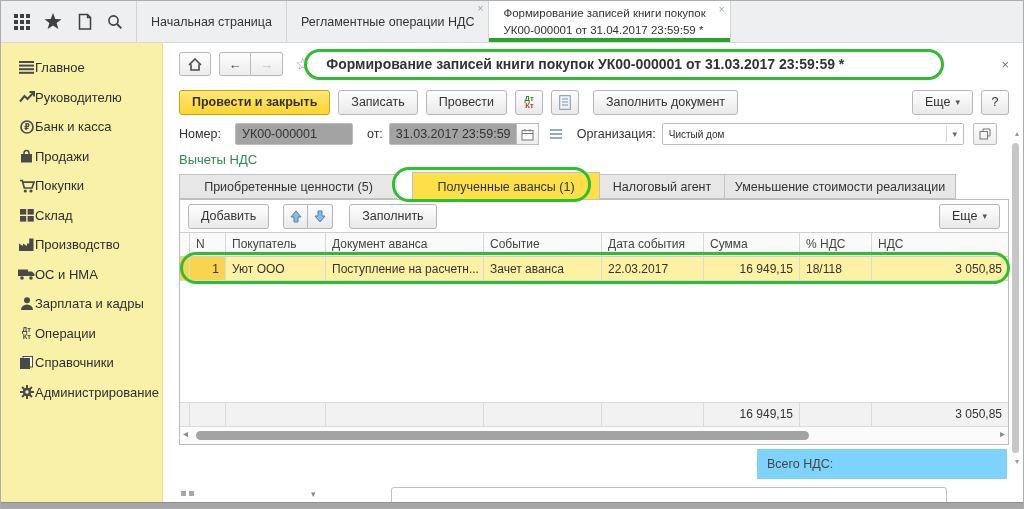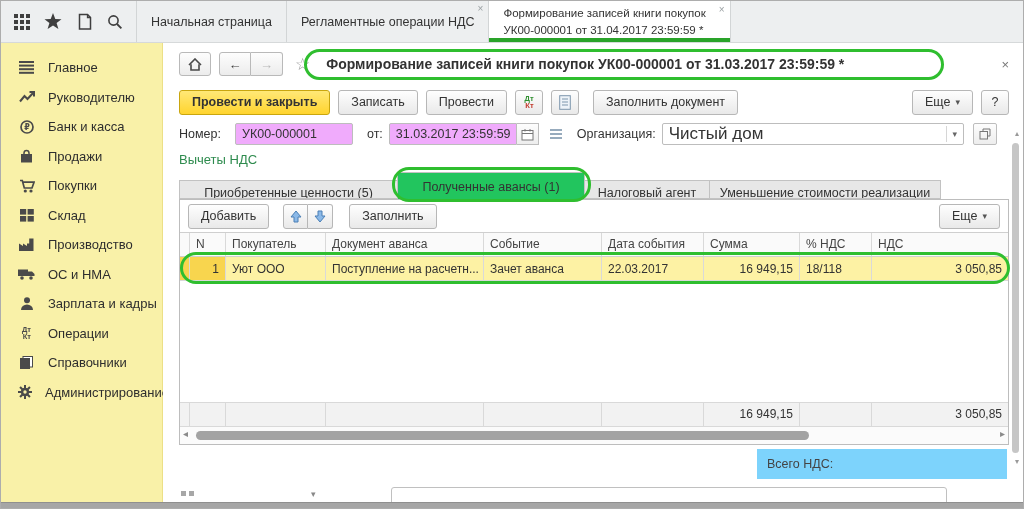--- a/index.html
+++ b/index.html
@@ -14,21 +14,21 @@
   .tab{position:relative;display:flex;align-items:center;padding:0 14px;border-left:1px solid #d2d5d6;
     font-size:12.5px;color:#333;cursor:pointer;box-sizing:border-box;}
   .tab:last-child{border-right:1px solid #d2d5d6;}
   .tab.active{background:#fff;}
   .tab.two-line{font-size:11.5px;line-height:1.4;padding-right:24px;}
   .tab-close{position:absolute;top:2px;right:5px;font-size:10px;color:#9aa0a3;cursor:pointer;}
   .tab-green{position:absolute;left:0;right:0;bottom:0;height:4px;background:#2aa32a;}
   
   .sidebar{position:absolute;left:0;top:42px;width:162px;bottom:6px;background:#f9f1a8;
     border-right:1px solid #ece087;padding-top:10px;box-sizing:border-box;}
-  .side-item{display:flex;align-items:center;height:29.5px;padding-left:17px;gap:13px;font-size:13px;color:#2e2e2e;cursor:pointer;}
+  .side-item{display:flex;align-items:center;height:29.5px;padding-left:17px;font-size:13px;color:#2e2e2e;cursor:pointer;}
   .side-icon{width:17px;display:flex;justify-content:center;align-items:center;}
   .dtkt{display:inline-flex;flex-direction:column;font-size:7.5px;font-weight:bold;line-height:7px;}
   .dtkt i{font-style:normal;}
   .dtkt .dt{color:#2f8f2f;align-self:flex-start;}
   .dtkt .kt{color:#c0392b;align-self:flex-end;}
   .side-icon .dt,.side-icon .kt{color:#4a4a4a;}
   
   .main{position:absolute;left:162px;top:42px;right:0;bottom:6px;background:#fff;}
   .chrome-row{height:42px;display:flex;align-items:center;padding:0 8px 0 16px;}
   .nav-btn{height:24px;border:1px solid #b9b9b9;border-radius:3px;background:linear-gradient(#fdfdfd,#ececec);
@@ -43,38 +43,38 @@
   .toolbar-row{height:34px;display:flex;align-items:center;gap:8px;padding:0 14px 0 16px;}
   .btn{height:25px;line-height:23px;padding:0 12px;border:1px solid #b7b7b7;border-radius:3px;
     background:linear-gradient(#fefefe,#e9e9e9);font-size:12.5px;color:#333;cursor:pointer;
     display:inline-flex;align-items:center;gap:5px;box-sizing:border-box;white-space:nowrap;}
   .btn.primary{background:linear-gradient(#ffe877,#ffd42e);border-color:#c9a60f;font-weight:bold;}
   .btn.iconbtn{width:28px;padding:0;justify-content:center;}
   .caret{font-size:9px;color:#555;}
   .right-group{margin-left:auto;display:flex;gap:8px;}
   .fields-row{height:30px;display:flex;align-items:center;gap:6px;padding:0 26px 0 16px;font-size:12.5px;color:#333;}
   .input{height:22px;border:1px solid #bdbdbd;border-radius:2px;padding:0 6px;font-size:12.5px;color:#333;
-    box-sizing:border-box;background:#f0abfc;font-family:inherit;}
+    box-sizing:border-box;background:#a3a3a3;font-family:inherit;}
   .fgroup{display:flex;}
   .cal-btn{width:22px;height:22px;border:1px solid #bdbdbd;border-left:none;background:linear-gradient(#fdfdfd,#ededed);
     display:flex;align-items:center;justify-content:center;cursor:pointer;box-sizing:border-box;}
   .flat-icon{width:22px;height:22px;display:flex;align-items:center;justify-content:center;cursor:pointer;}
   .combo{flex:1;height:22px;border:1px solid #bdbdbd;border-radius:2px;display:flex;align-items:center;
     padding:0 4px 0 6px;box-sizing:border-box;cursor:pointer;background:#fff;}
-  .combo-text{flex:1;font-size:17px;}
+  .combo-text{flex:1;font-size:10px;}
   .combo-caret{font-size:9px;color:#666;border-left:1px solid #d6d6d6;padding:3px 2px 3px 5px;}
   .open-btn{width:24px;height:22px;border:1px solid #bdbdbd;border-radius:2px;margin-left:3px;
     background:linear-gradient(#fdfdfd,#ededed);display:flex;align-items:center;justify-content:center;cursor:pointer;box-sizing:border-box;}
   .section-link{height:22px;line-height:22px;padding:0 16px;font-size:13px;color:#2e8b4e;cursor:pointer;}
   .doc-tabs{height:28px;display:flex;align-items:flex-end;padding:0 0 0 16px;}
-  .dtab{height:19px;line-height:25px;text-align:center;background:#e7e7e7;border:1px solid #c2c2c2;border-right:none;
+  .dtab{height:25px;line-height:25px;text-align:center;background:#e7e7e7;border:1px solid #c2c2c2;border-right:none;
     font-size:12.5px;color:#333;cursor:pointer;box-sizing:border-box;overflow:hidden;white-space:nowrap;}
   .dtab.last{border-right:1px solid #c2c2c2;}
-  .dtab.active{background:#22c55e;height:28px;line-height:28px;margin-bottom:-1px;position:relative;z-index:2;
-    border-right:1px solid #c2c2c2;}
+  .dtab.active{background:#fde047;height:28px;line-height:28px;margin-bottom:-1px;position:relative;z-index:2;
+    border-right:1px solid #c2c2c2;margin-left:15px;}
   .dtab.after-active{border-left:none;}
   .table-panel{margin-left:16px;width:830px;height:246px;border:1px solid #bdbdbd;box-sizing:border-box;
     display:flex;flex-direction:column;background:#fff;}
   .table-toolbar{height:32px;display:flex;align-items:center;gap:8px;padding:0 8px;}
   .arrow-btns{display:flex;margin-left:6px;}
   .abtn{width:25px;height:25px;border:1px solid #b7b7b7;background:linear-gradient(#fefefe,#e9e9e9);
     display:flex;align-items:center;justify-content:center;cursor:pointer;box-sizing:border-box;}
   .abtn.up{border-radius:3px 0 0 3px;}
   .abtn.down{border-radius:0 3px 3px 0;border-left:none;}
   .tgrid{display:grid;grid-template-columns:10px 36px 100px 158px 118px 102px 96px 72px minmax(0,1fr);}

